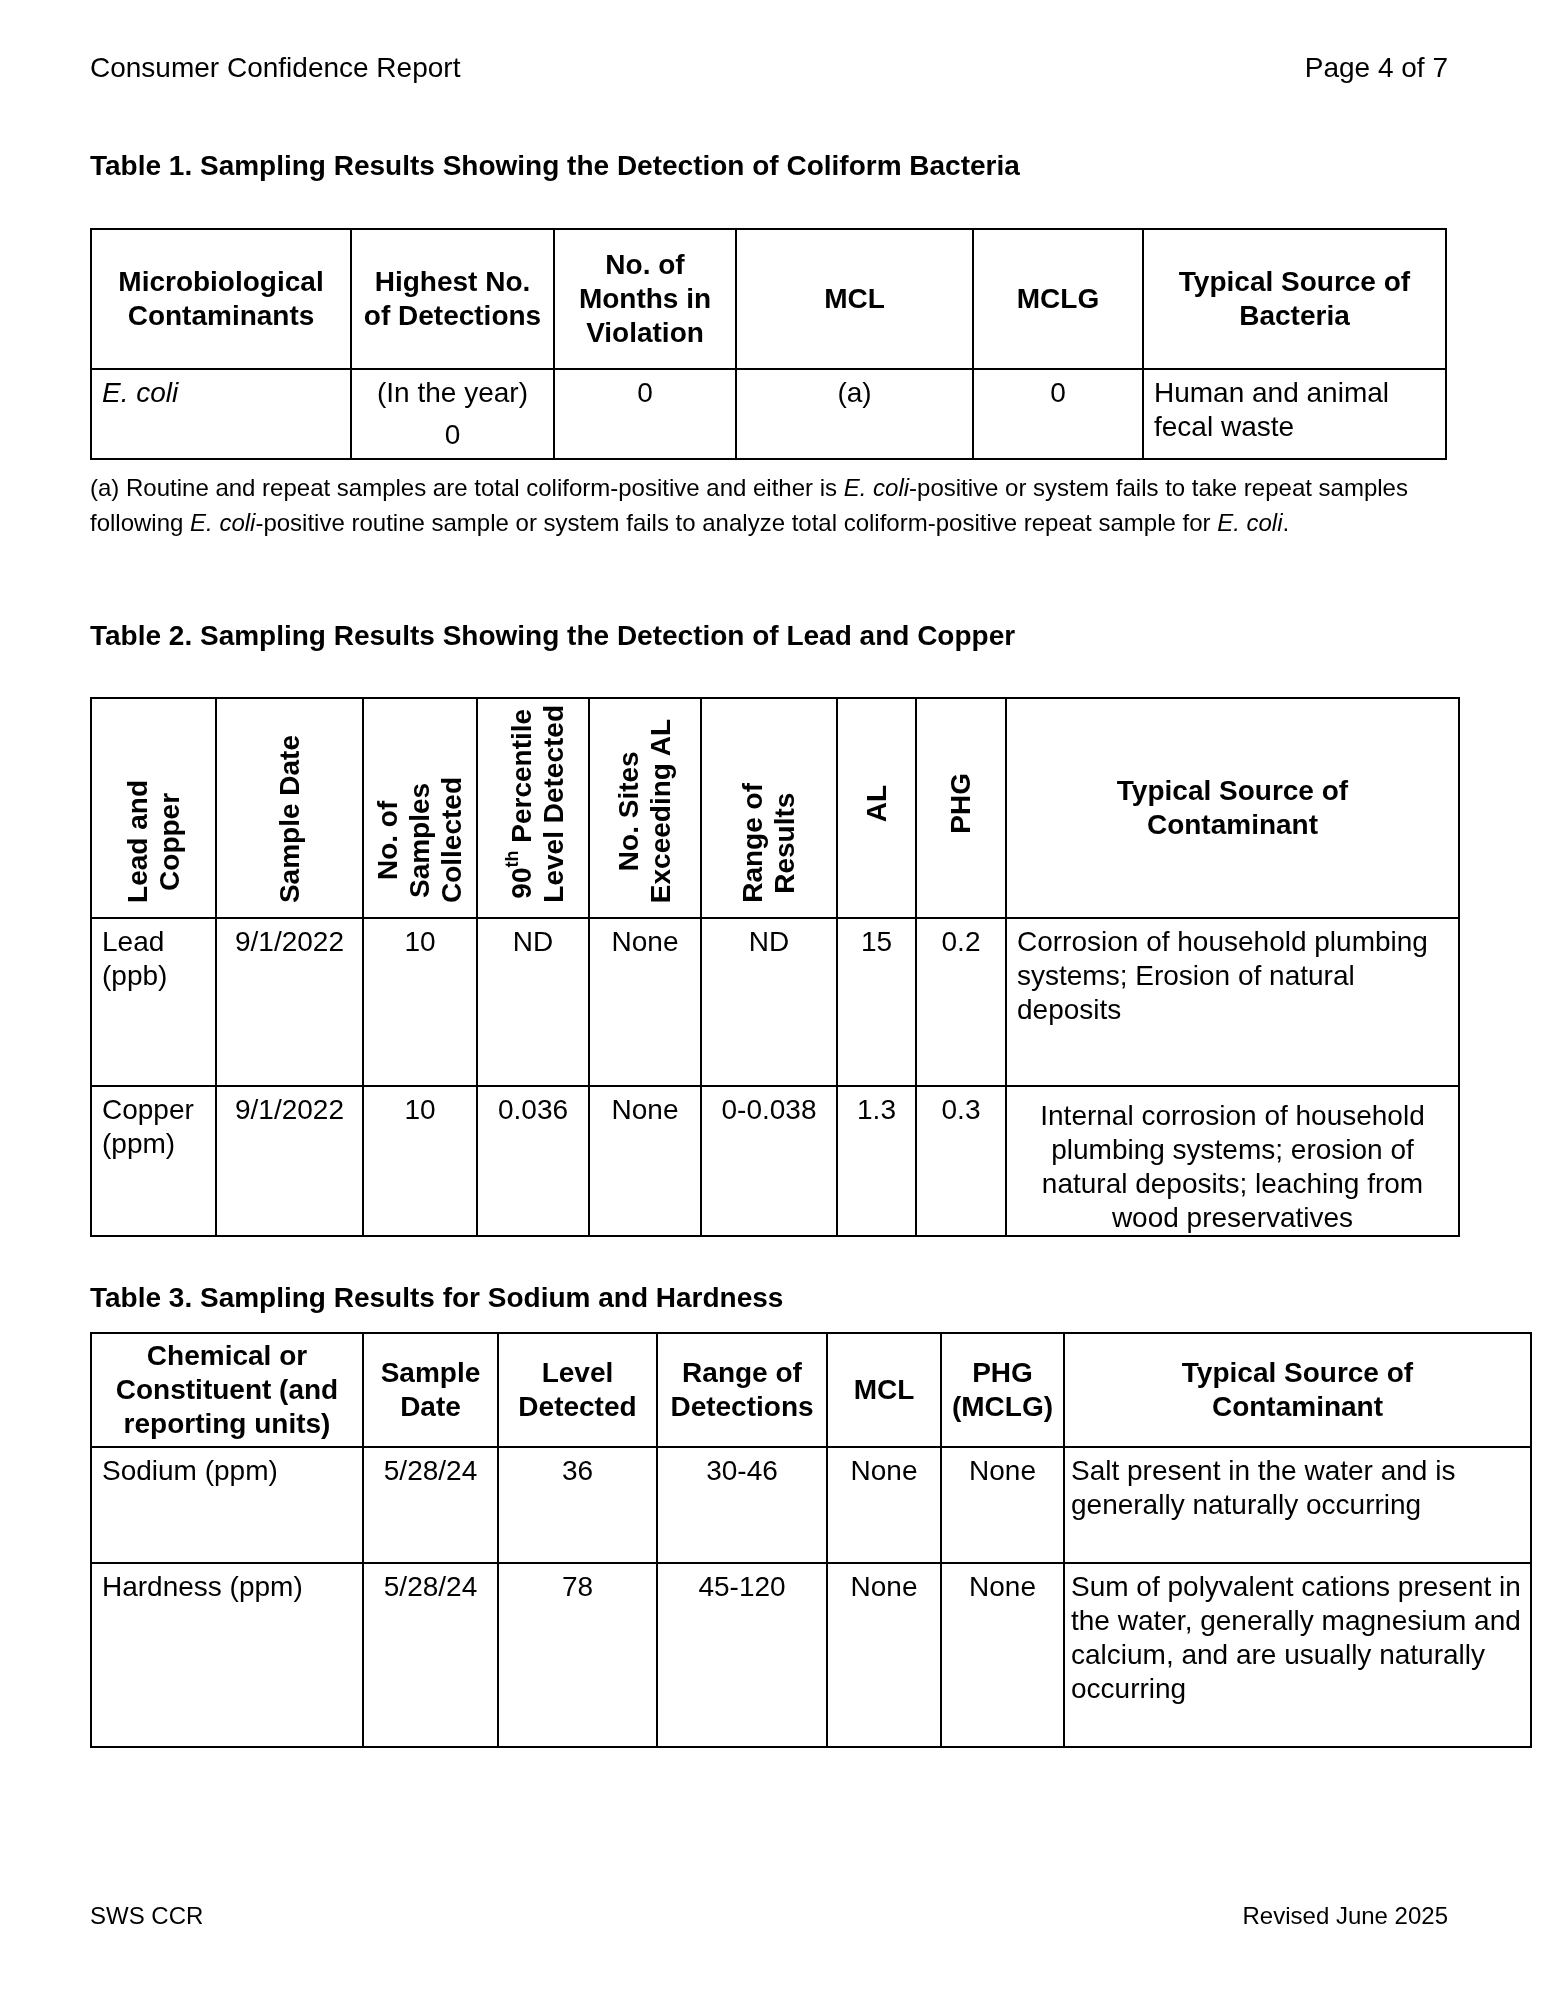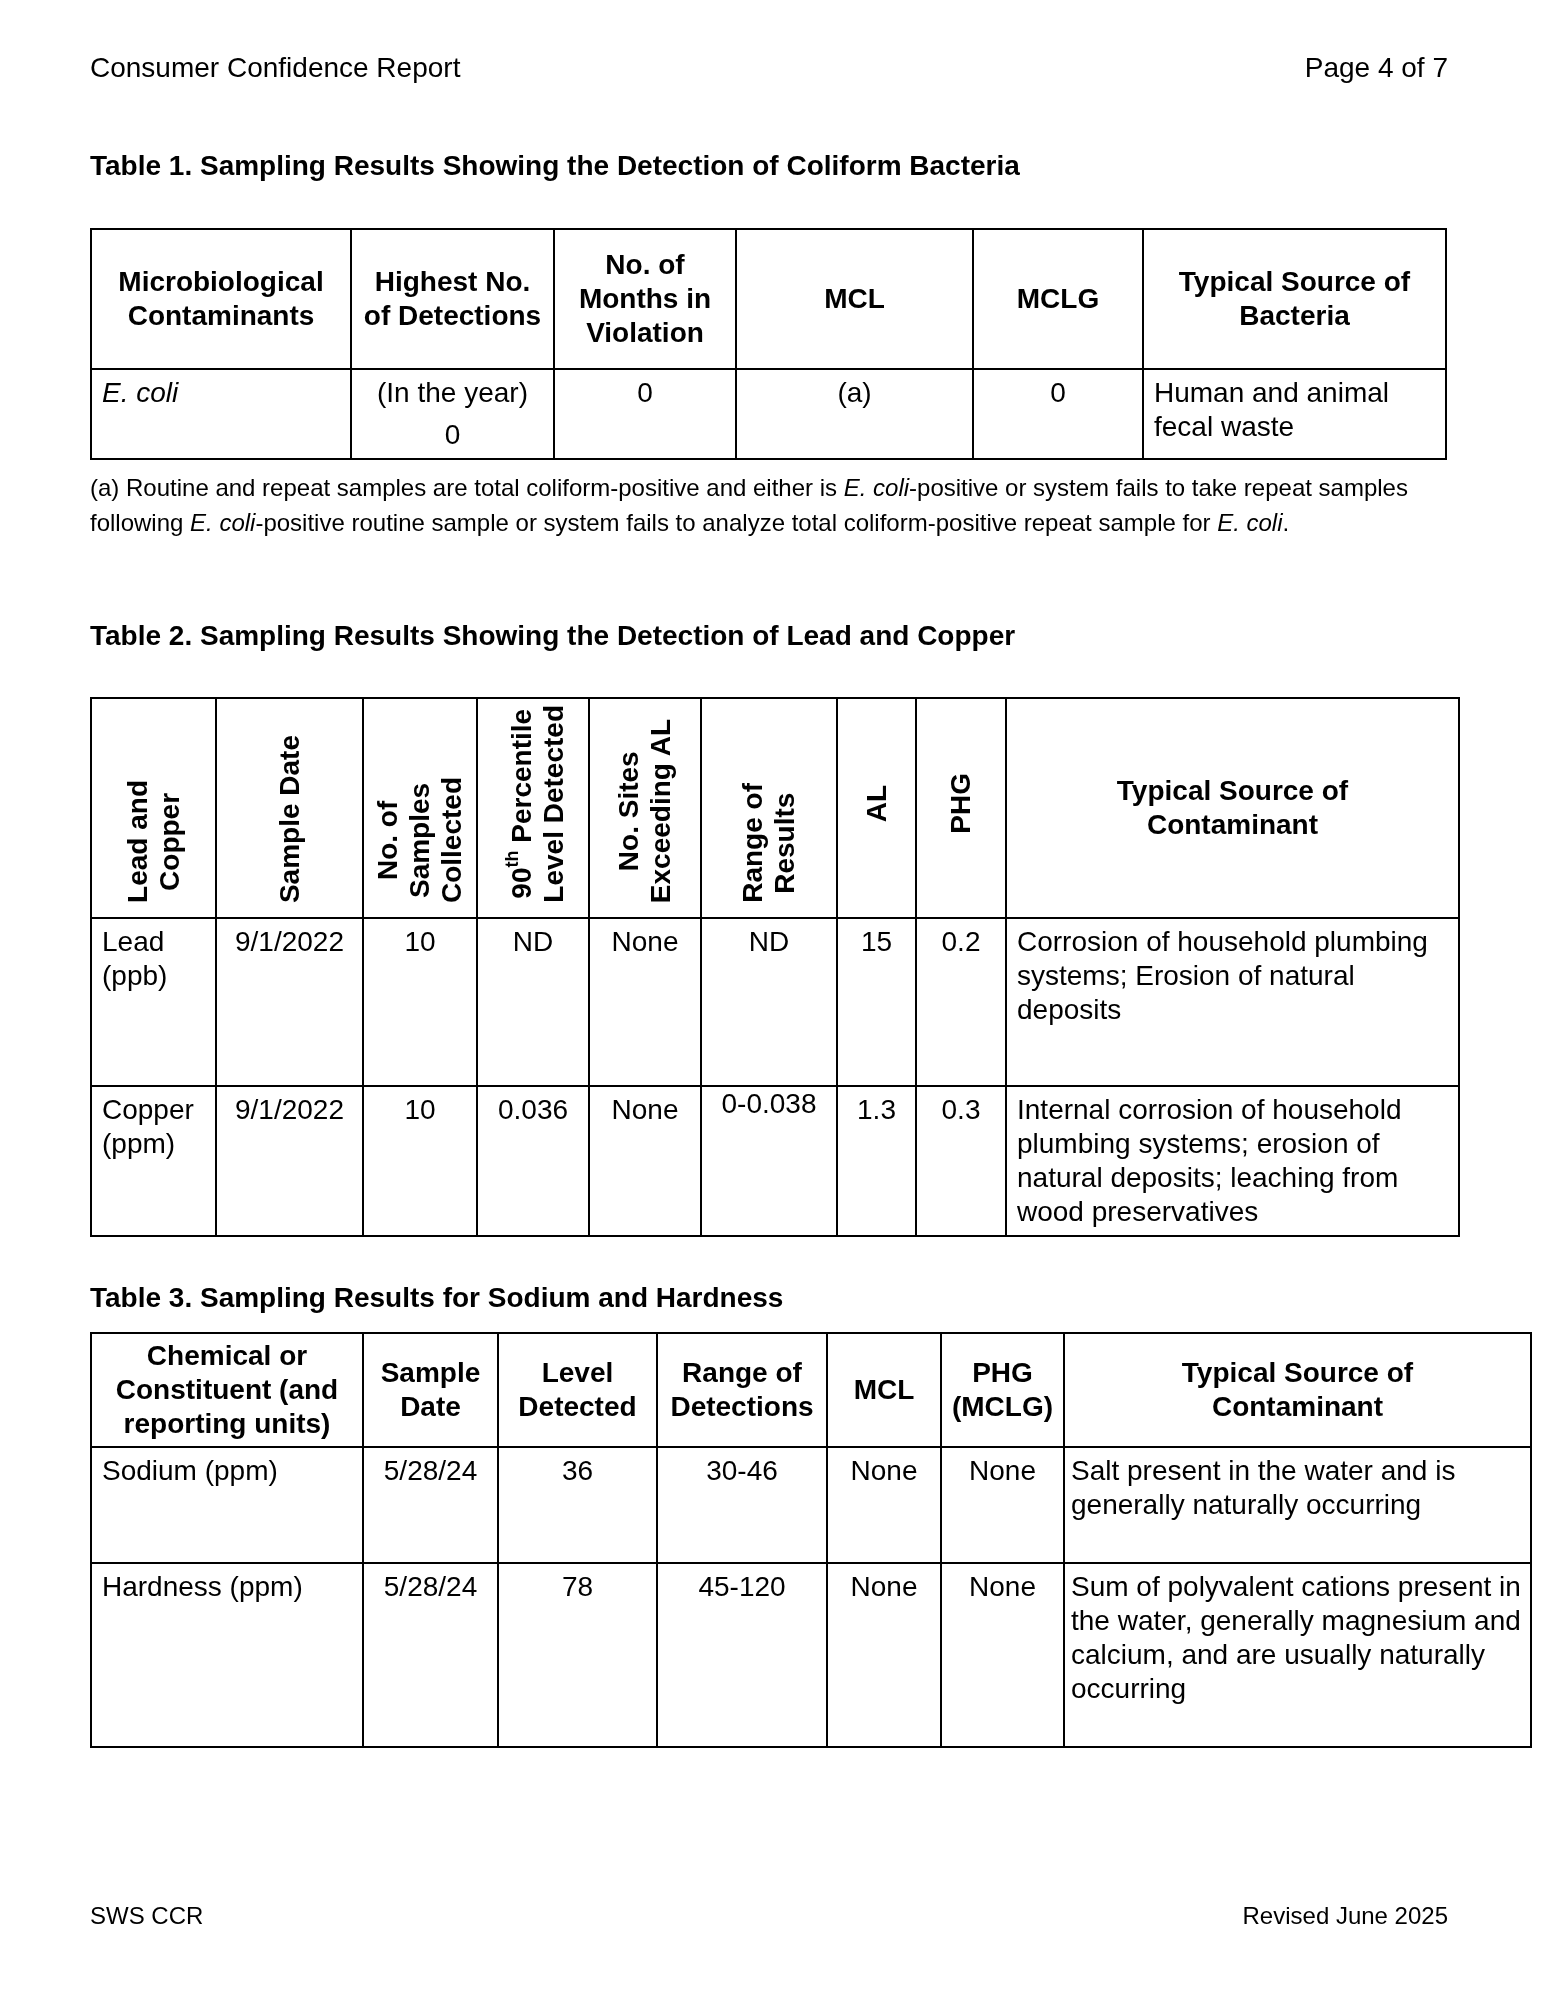--- a/index.html
+++ b/index.html
@@ -103,24 +103,24 @@
   </tr>
   <tr style="height:150px;">
     <td style="padding-top:6px;">
           <div>Copper</div>
           <div>(ppm)</div>
         </td>
     <td class="c" style="padding-top:6px;">9/1/2022</td>
     <td class="c" style="padding-top:6px;">10</td>
     <td class="c" style="padding-top:6px;">0.036</td>
     <td class="c" style="padding-top:6px;">None</td>
-    <td class="c" style="padding-top:0;">0-0.038</td>
+    <td class="c" style="padding-top:6px;">0-0.038</td>
     <td class="c" style="padding-top:6px;">1.3</td>
     <td class="c" style="padding-top:6px;">0.3</td>
-    <td style="padding-top:6px;">Internal corrosion of household plumbing systems; erosion of natural deposits; leaching from wood preservatives</td>
+    <td style="padding-top:12px;text-align:center;">Internal corrosion of household plumbing systems; erosion of natural deposits; leaching from wood preservatives</td>
   </tr>
 </tbody>
   </table>
 
 <div class="caption" style="top:1282px;">Table 3.  Sampling Results for Sodium and Hardness</div>
 <table class="outer" style="left:90px; top:1332px; width:1442px;">
   <colgroup>
       <col style="width:272px">
       <col style="width:135px">
       <col style="width:159px">

